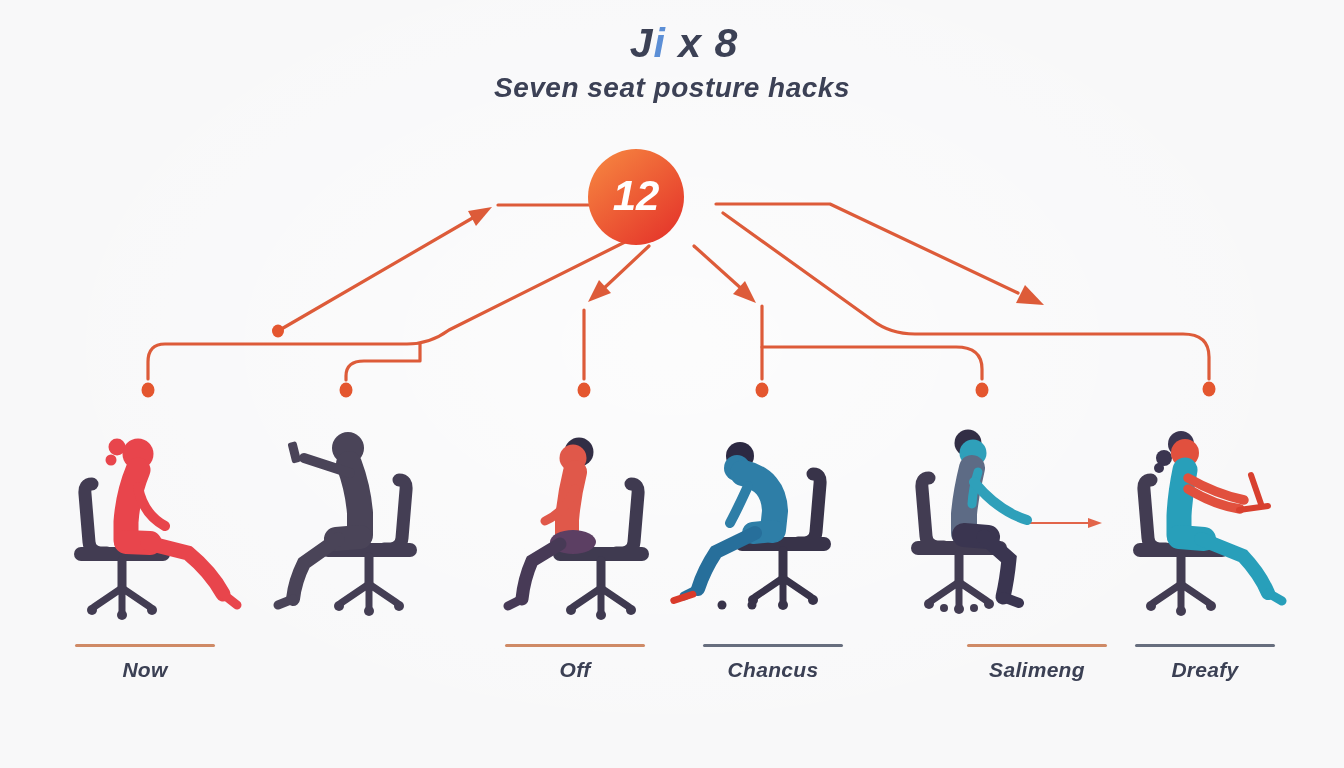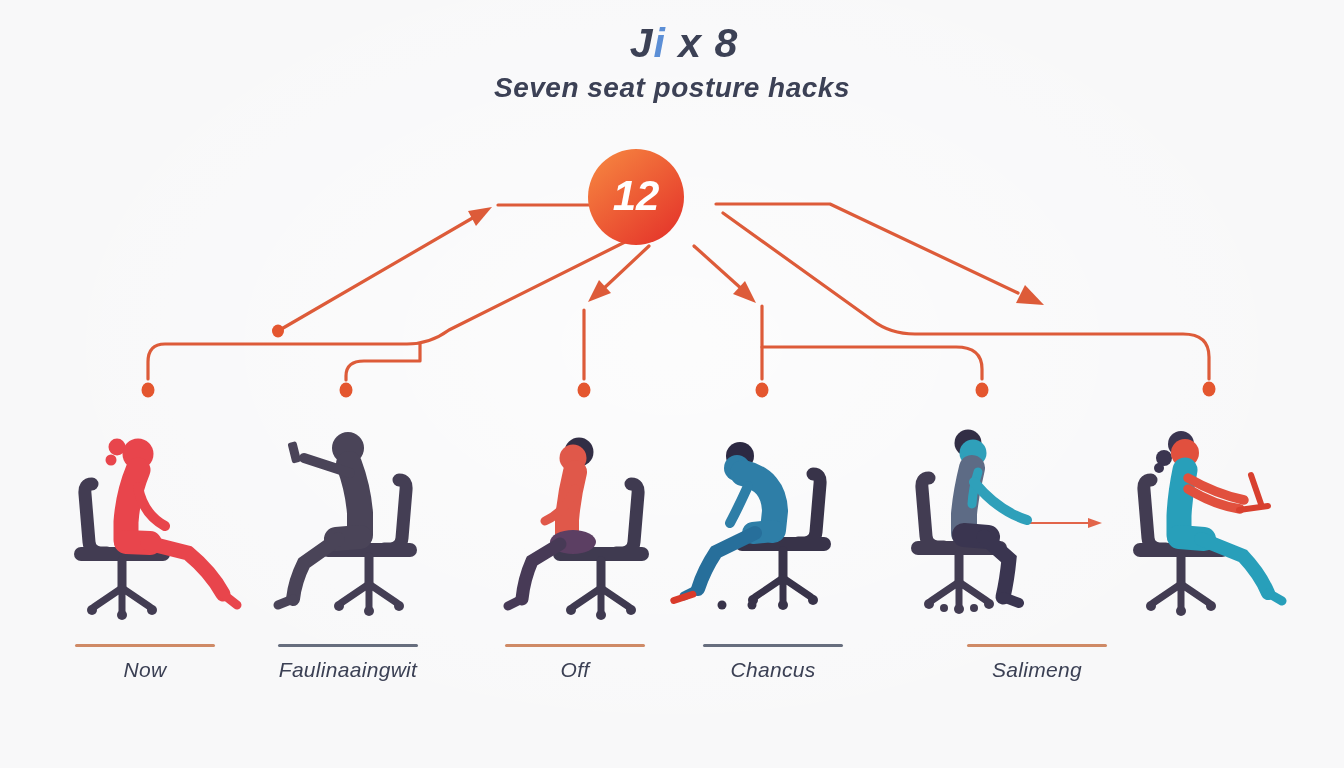--- a/index.html
+++ b/index.html
@@ -43,21 +43,21 @@
   
   .fig{position:absolute; width:200px; height:215px; margin:0; padding:0;}
   .fig svg{display:block;}
   .fig .ch{stroke:var(--chair,#423c52); fill:none; stroke-linecap:round;}
   .fig .ch-f{fill:var(--chair,#423c52);}
   .fig .limb{fill:none; stroke-linecap:round;}
   
   .lbl{position:absolute; top:644px; width:220px; text-align:center;}
   .lbl .rule{width:140px; height:3px; margin:0 auto 11px auto; border-radius:2px; background:#cf8a66;}
   .lbl .txt{
-    font-size:21px; font-weight:400; font-style:italic;
+    font-size:21px; font-weight:700; font-style:italic;
     color:var(--label-text,#3b4054); letter-spacing:.3px;
   }
 </style>
 </head>
 <body>
 
 <div class="canvas">
 
   <div class="hdr">
     <h1 class="title"><span>J</span><span class="accent">i</span><span> x 8</span></h1>
@@ -249,30 +249,30 @@
         <path class="limb" stroke="var(--legs)" stroke-width="14" d="M 97 123 L 139 140 Q 156 158 164 177"></path>
         <path class="limb" stroke="var(--legs)" stroke-width="9" d="M 164 177 L 178 185"></path>
       </g>
     </svg>
   </figure>
 
   <div class="lbl" style="left:35px;">
     <div class="rule" style="background: rgb(207, 138, 102);"></div>
     <div class="txt">Now</div>
   </div>
-  <div class="lbl" style="left:238px;">
-    <div class="rule" style="background: rgb(103, 110, 126);"></div>
-    <div class="txt">Faulinaaingwit</div>
-  </div>
   <div class="lbl" style="left:465px;">
     <div class="rule" style="background: rgb(207, 138, 102);"></div>
     <div class="txt">Off</div>
   </div>
   <div class="lbl" style="left:663px;">
     <div class="rule" style="background: rgb(103, 110, 126);"></div>
     <div class="txt">Chancus</div>
   </div>
   <div class="lbl" style="left:927px;">
     <div class="rule" style="background: rgb(207, 138, 102);"></div>
     <div class="txt">Salimeng</div>
   </div>
+  <div class="lbl" style="left:1095px;">
+    <div class="rule" style="background: rgb(103, 110, 126);"></div>
+    <div class="txt">Dreafy</div>
+  </div>
 
 </div>
 
 </body></html>

